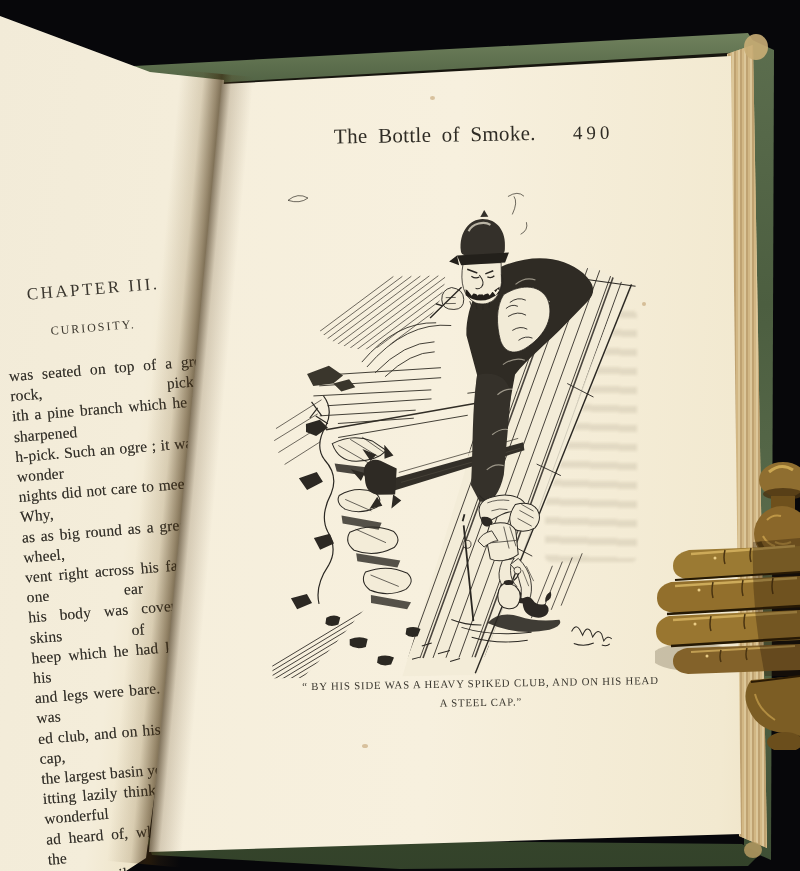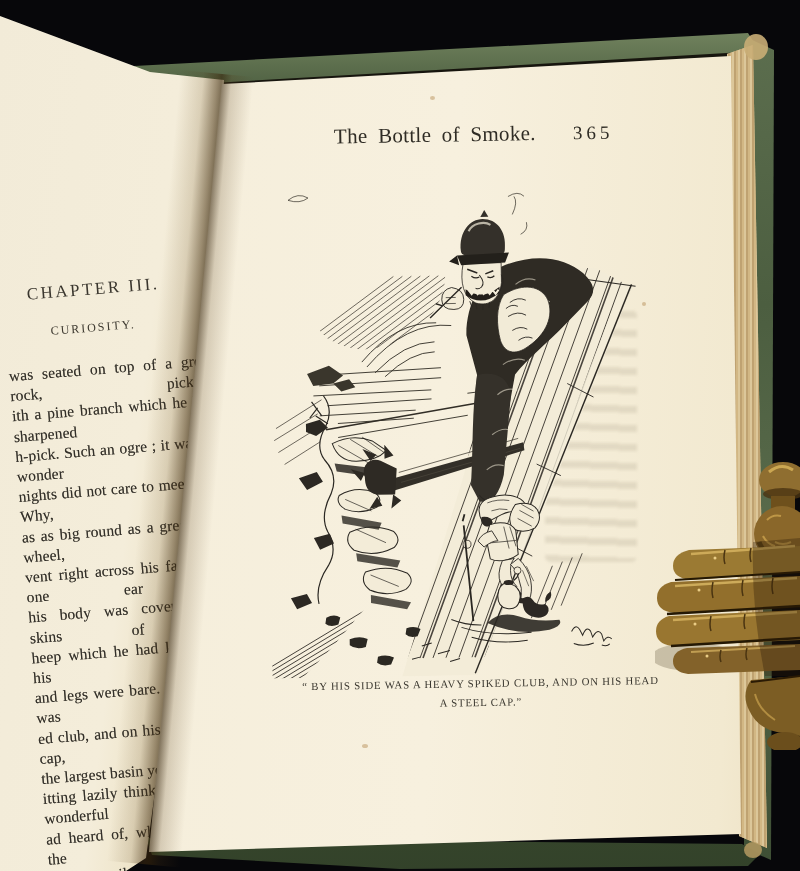--- a/index.html
+++ b/index.html
@@ -110,21 +110,21 @@
 
   <div class="page-right">
     <div class="ghost-text" style="left:545px;top:310px;position:absolute;"></div>
     <div class="foxing fox1"></div>
     <div class="foxing fox2"></div>
     <div class="foxing fox3"></div>
   </div>
 
   <div class="right-content">
     <div class="running-header">The Bottle of Smoke.</div>
-    <div class="page-number">365</div>
+    <div class="page-number">490</div>
 
     <svg class="illustration" width="410" height="500" viewBox="0 0 410 500">
       <defs>
         <clipPath id="clipSlope">
             <polygon points="230,160 250,95 330,95 366,115 205,500 130,500 195,300"></polygon>
           </clipPath>
         <clipPath id="clipCloud">
             <path d="M60,160 C20,120 30,60 70,40 C110,15 160,30 175,70 C190,110 170,150 130,165 C100,178 80,172 60,160 Z"></path>
           </clipPath>
         <clipPath id="clipCliff">

